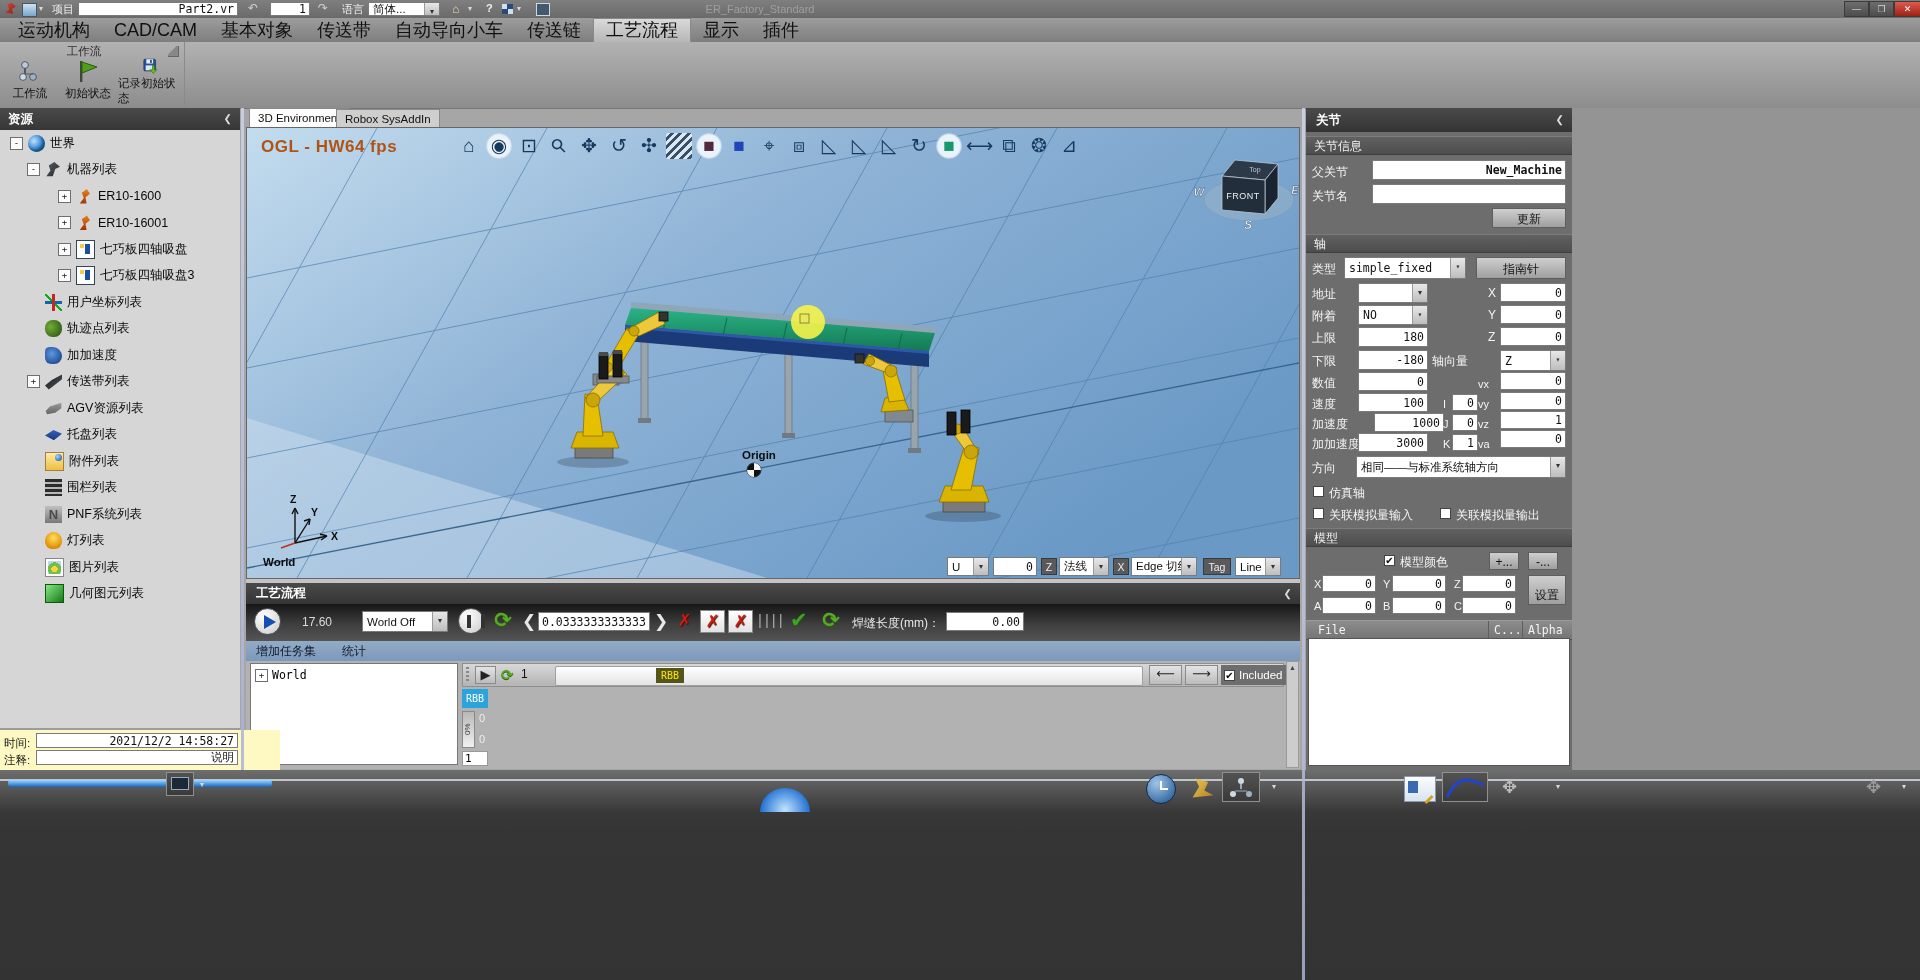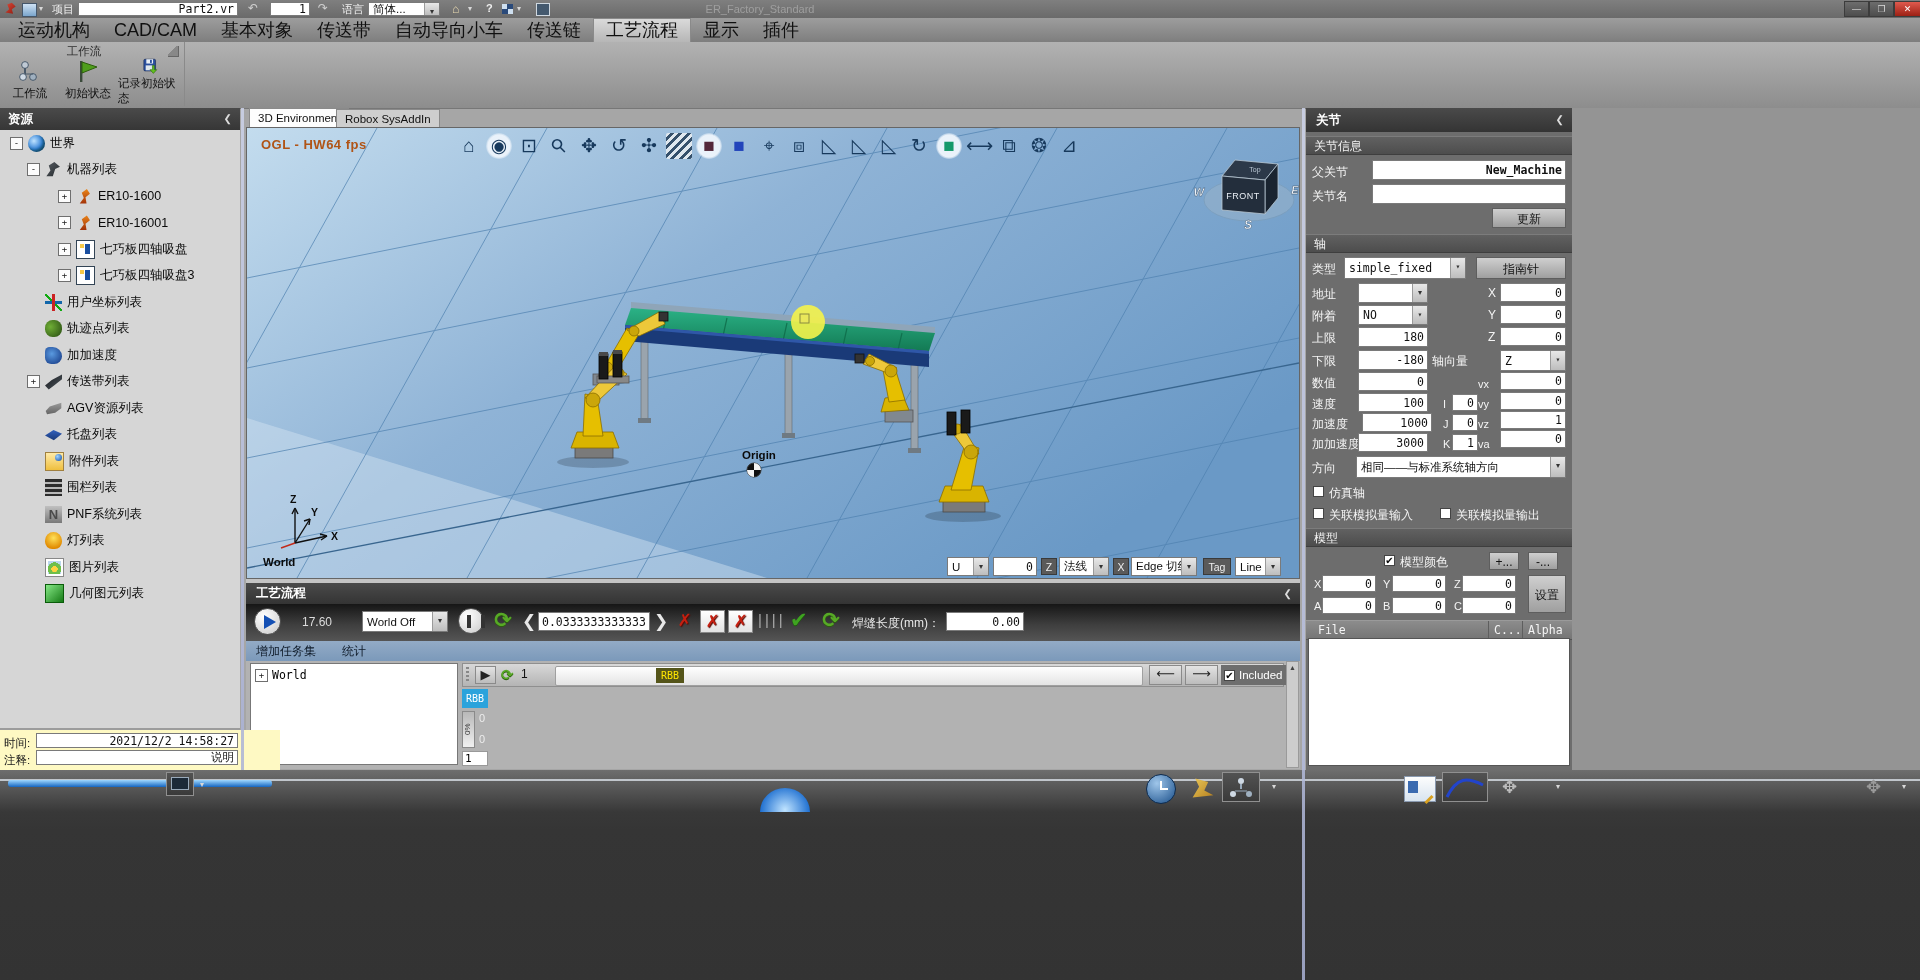--- a/index.html
+++ b/index.html
@@ -58,21 +58,21 @@
   .ico-lamp{background:radial-gradient(circle at 50% 35%,#ffe15a,#e08900 75%);border-radius:50% 50% 42% 42%}
   .ico-pic{background:#fff;border:1px solid #888}
   .ico-pic::after{content:"";position:absolute;inset:2px;background:radial-gradient(circle at 50% 62%,#ffd23f 0 30%,#6fbf4a 31% 65%,#bcd8ee 66%)}
   .ico-cube{background:linear-gradient(135deg,#86e886,#157a15);border:1px solid #0a5c0a}
   
   #vp{left:246px;top:108px;width:1054px;height:471px}
   .vtab{height:19px;font-size:11.5px;line-height:19px;padding:0 8px;border:1px solid #8a8a8a;border-bottom:none;color:#111;box-sizing:border-box}
   .vtab.active{background:#fdfdfd}
   .vtab.idle{background:#cecece;height:18px;line-height:18px}
   #canvas{left:0;top:19px;width:1054px;height:452px;border:1px solid #666;box-sizing:border-box}
-  #ogl{left:14px;top:9px;color:#b05416;font-weight:bold;font-size:13px;letter-spacing:.5px}
+  #ogl{left:14px;top:9px;color:#b05416;font-weight:bold;font-size:17px;letter-spacing:.5px}
   #vtools{left:209px;top:5px;display:flex;gap:4px}
   .vti{width:26px;height:26px;text-align:center;font-size:19px;line-height:26px;color:#17395c;cursor:default}
   .vti.tbc{background:radial-gradient(circle,#eaf2fa 60%,rgba(234,242,250,0) 75%);border-radius:50%}
   .vti.maroon{color:#54283a}.vti.blue{color:#2244bb}.vti.green{color:#15996a}
   .vti.rot45{transform:rotate(-45deg)}
   .vti.hatch{background:repeating-linear-gradient(135deg,#dfe7ee 0 3px,#35506b 3px 6px);color:transparent;border-radius:2px}
   .vb{position:absolute;background:#5a5a5a;color:#eee;font-size:10.5px;line-height:16px;text-align:center;border:1px solid #3a3a3a;box-sizing:border-box}
   .sel{position:absolute;background:#fff;border:1px solid #7a7a7a;display:flex;align-items:center;font-size:11.5px;color:#111;box-sizing:border-box}
   .sel .stxt{flex:1;padding-left:4px;white-space:nowrap;overflow:hidden}
   .sel .sarr{width:14px;align-self:stretch;background:linear-gradient(#e8e8e8,#bdbdbd);border-left:1px solid #9a9a9a;font-size:8px;line-height:17px;text-align:center;color:#333}
@@ -635,21 +635,21 @@
     <input class="abs" style="left: 194px; top: 264px; width: 66px; height: 18px;" value="0">
 
     <div class="jlbl" style="left:6px;top:288px">速度</div>
     <input class="abs" style="left: 52px; top: 285px; width: 70px; height: 19px;" value="100">
     <div class="jlbl" style="left:137px;top:290px;font-size:11px">I</div>
     <input class="abs" style="left: 146px; top: 286px; width: 26px; height: 17px;" value="0">
     <div class="jlbl" style="left:172px;top:290px;font-size:11px">vy</div>
     <input class="abs" style="left: 194px; top: 284px; width: 66px; height: 18px;" value="0">
 
     <div class="jlbl" style="left:6px;top:308px">加速度</div>
-    <input class="abs" style="left: 56px; top: 305px; width: 70px; height: 19px;" value="1000">
+    <input class="abs" style="left: 68px; top: 305px; width: 70px; height: 19px;" value="1000">
     <div class="jlbl" style="left:137px;top:310px;font-size:11px">J</div>
     <input class="abs" style="left: 146px; top: 306px; width: 26px; height: 17px;" value="0">
     <div class="jlbl" style="left:172px;top:310px;font-size:11px">vz</div>
     <input class="abs" style="left: 194px; top: 303px; width: 66px; height: 18px;" value="1">
 
     <div class="jlbl" style="left:6px;top:328px">加加速度</div>
     <input class="abs" style="left: 52px; top: 325px; width: 70px; height: 19px;" value="3000">
     <div class="jlbl" style="left:137px;top:330px;font-size:11px">K</div>
     <input class="abs" style="left: 146px; top: 326px; width: 26px; height: 17px;" value="1">
     <div class="jlbl" style="left:172px;top:330px;font-size:11px">va</div>
@@ -674,21 +674,21 @@
     <div class="jlbl" style="left:94px;top:446px">模型颜色</div>
     <div class="jbtn" style="left:183px;top:444px;width:30px;height:18px;line-height:18px">+...</div>
     <div class="jbtn" style="left:222px;top:444px;width:30px;height:18px;line-height:18px">-...</div>
 
     <div class="jlbl" style="left:8px;top:470px;font-size:11px">X</div>
     <input class="abs" style="left: 16px; top: 467px; width: 54px; height: 17px;" value="0">
     <div class="jlbl" style="left:77px;top:470px;font-size:11px">Y</div>
     <input class="abs" style="left: 86px; top: 467px; width: 54px; height: 17px;" value="0">
     <div class="jlbl" style="left:148px;top:470px;font-size:11px">Z</div>
     <input class="abs" style="left: 156px; top: 467px; width: 54px; height: 17px;" value="0">
-    <div class="jbtn" style="left:222px;top:467px;width:38px;height:38px;line-height:38px">设置</div>
+    <div class="jbtn" style="left:222px;top:467px;width:38px;height:30px;line-height:38px">设置</div>
     <div class="jlbl" style="left:8px;top:492px;font-size:11px">A</div>
     <input class="abs" style="left: 16px; top: 489px; width: 54px; height: 17px;" value="0">
     <div class="jlbl" style="left:77px;top:492px;font-size:11px">B</div>
     <input class="abs" style="left: 86px; top: 489px; width: 54px; height: 17px;" value="0">
     <div class="jlbl" style="left:148px;top:492px;font-size:11px">C</div>
     <input class="abs" style="left: 156px; top: 489px; width: 54px; height: 17px;" value="0">
 
     <div class="abs mono" style="left:0;top:512px;width:266px;height:18px;background:linear-gradient(#8c8c8c,#757575);border-top:1px solid #9a9a9a;border-bottom:1px solid #555;color:#f4f4f4;font-size:11.5px;line-height:18px">
       <span style="position:absolute;left:12px">File</span>
       <span style="position:absolute;left:182px;border-left:1px solid #5e5e5e;padding-left:5px">C...</span>

